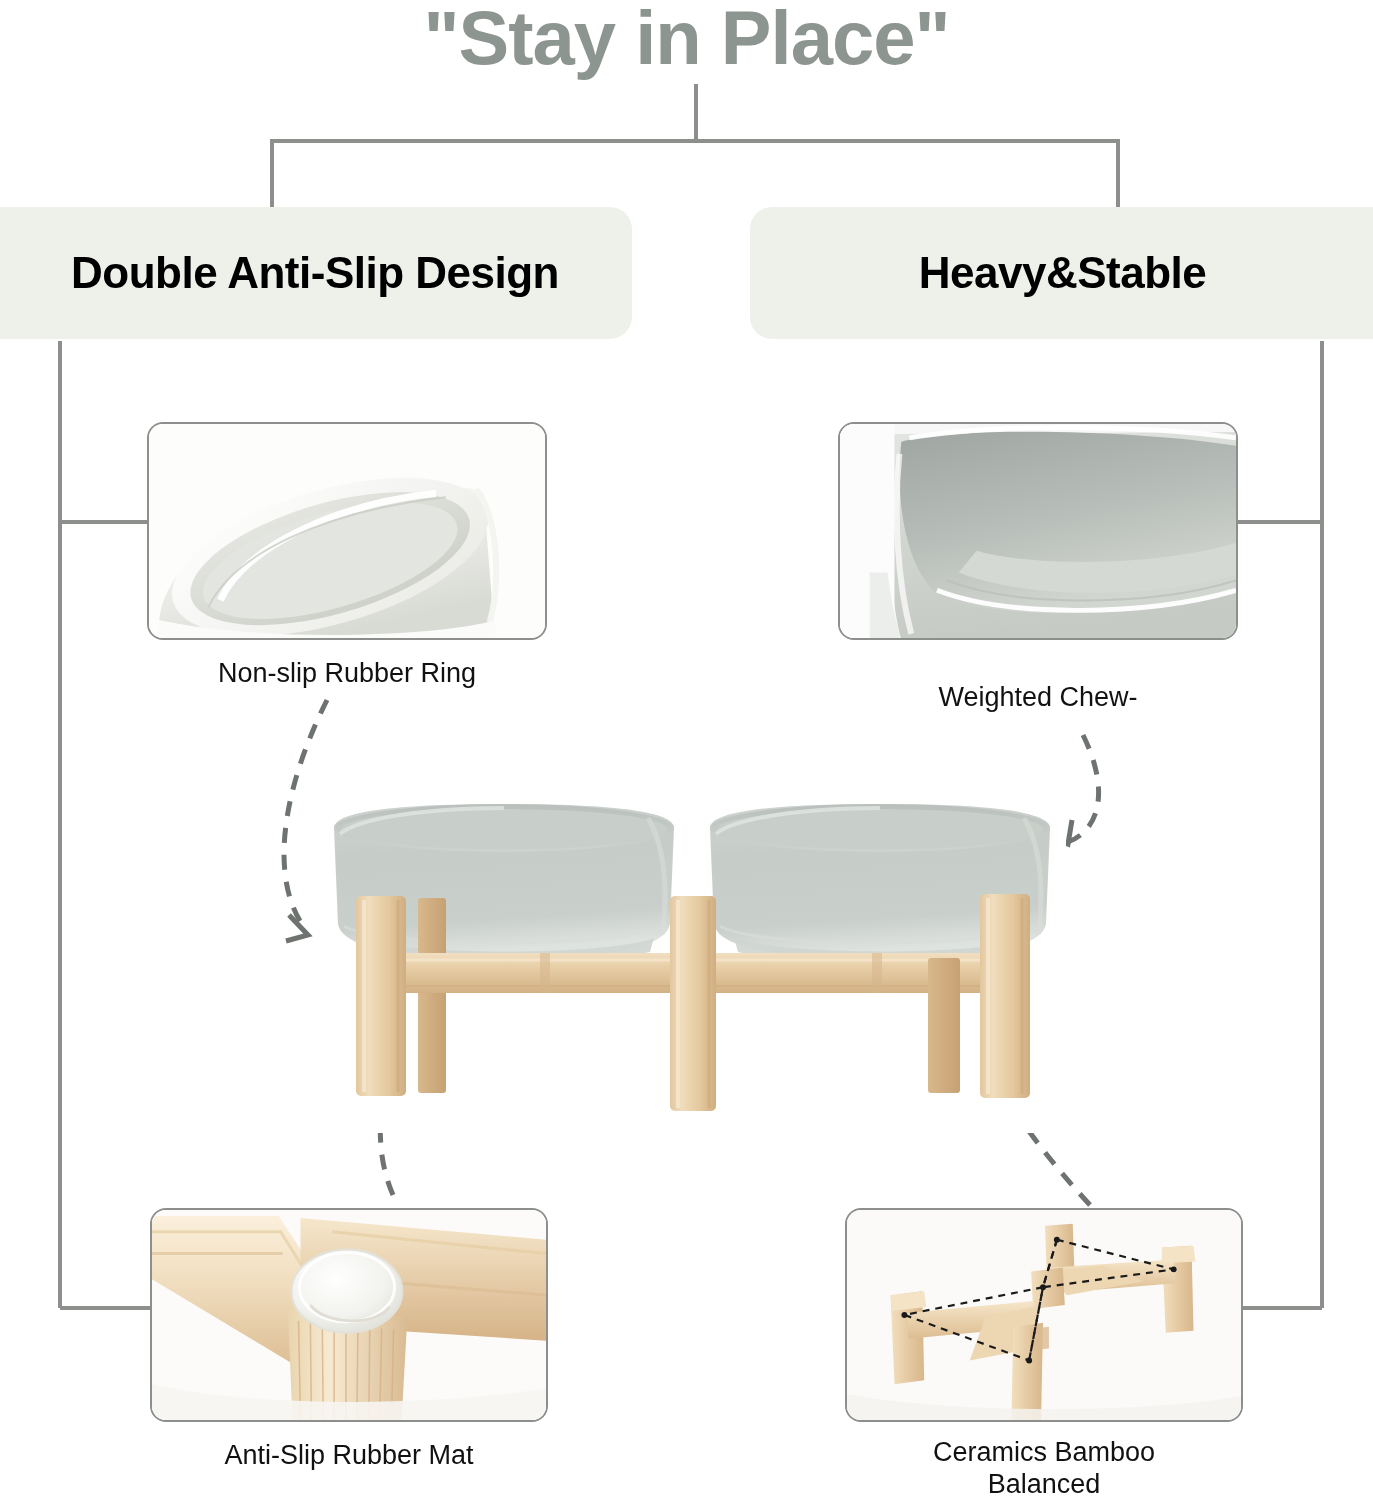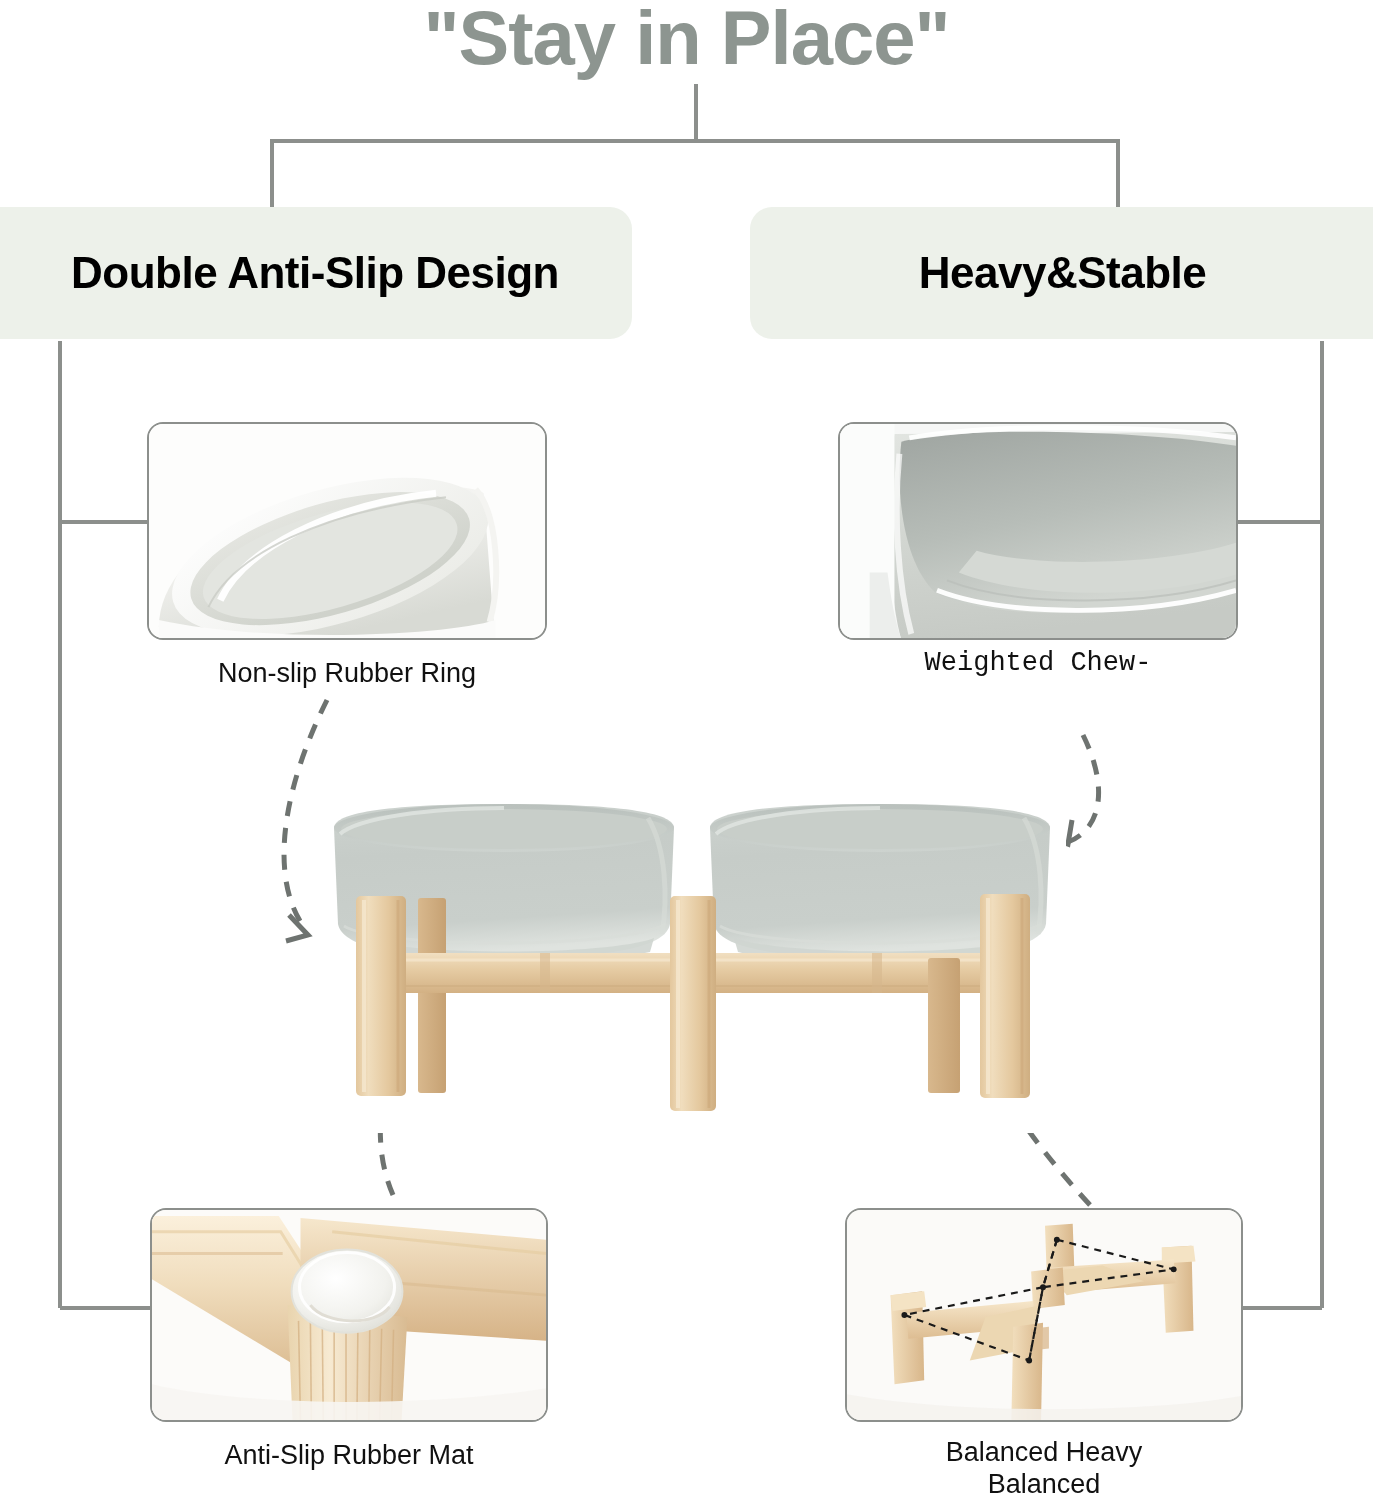--- a/index.html
+++ b/index.html
@@ -57,21 +57,21 @@
   .photo { position: absolute; inset: 0; }
 
   
   .caption {
     position: absolute;
     text-align: center;
     font-size: 27px; color: #111; line-height: 1.18;
     font-family: "Liberation Sans", sans-serif;
   }
   #cap-tl { left: 147px; top: 658px; width: 400px; }
-  #cap-tr { left: 838px; top: 648px; width: 400px; font-family: Liberation Mono, monospace; }
+  #cap-tr { left: 838px; top: 682px; width: 400px; }
   #cap-bl { left: 150px; top: 1440px; width: 398px; text-align: center; }
   #cap-br { left: 845px; top: 1437px; width: 398px; }
 
   
   #hero { position: absolute; left: 318px; top: 788px; width: 748px; height: 345px; }
 </style>
 </head>
 <body>
 
 <div class="page">
@@ -365,17 +365,17 @@
         <circle cx="330" cy="60" r="3"></circle>
         <circle cx="198" cy="78" r="3"></circle>
         <circle cx="58" cy="106" r="3"></circle>
         <circle cx="184" cy="152" r="3"></circle>
       </g>
 
       <path d="M0,186 C110,206 300,206 398,188 L398,214 L0,214 Z" fill="#f4f2ef" opacity="0.85"></path>
     </svg>
   </div>
   <div class="caption" id="cap-br">
-    <div>Balanced Heavy</div>
+    <div>Ceramics Bamboo</div>
     <div>Balanced</div>
   </div>
 
 </div>
 
 </body></html>

